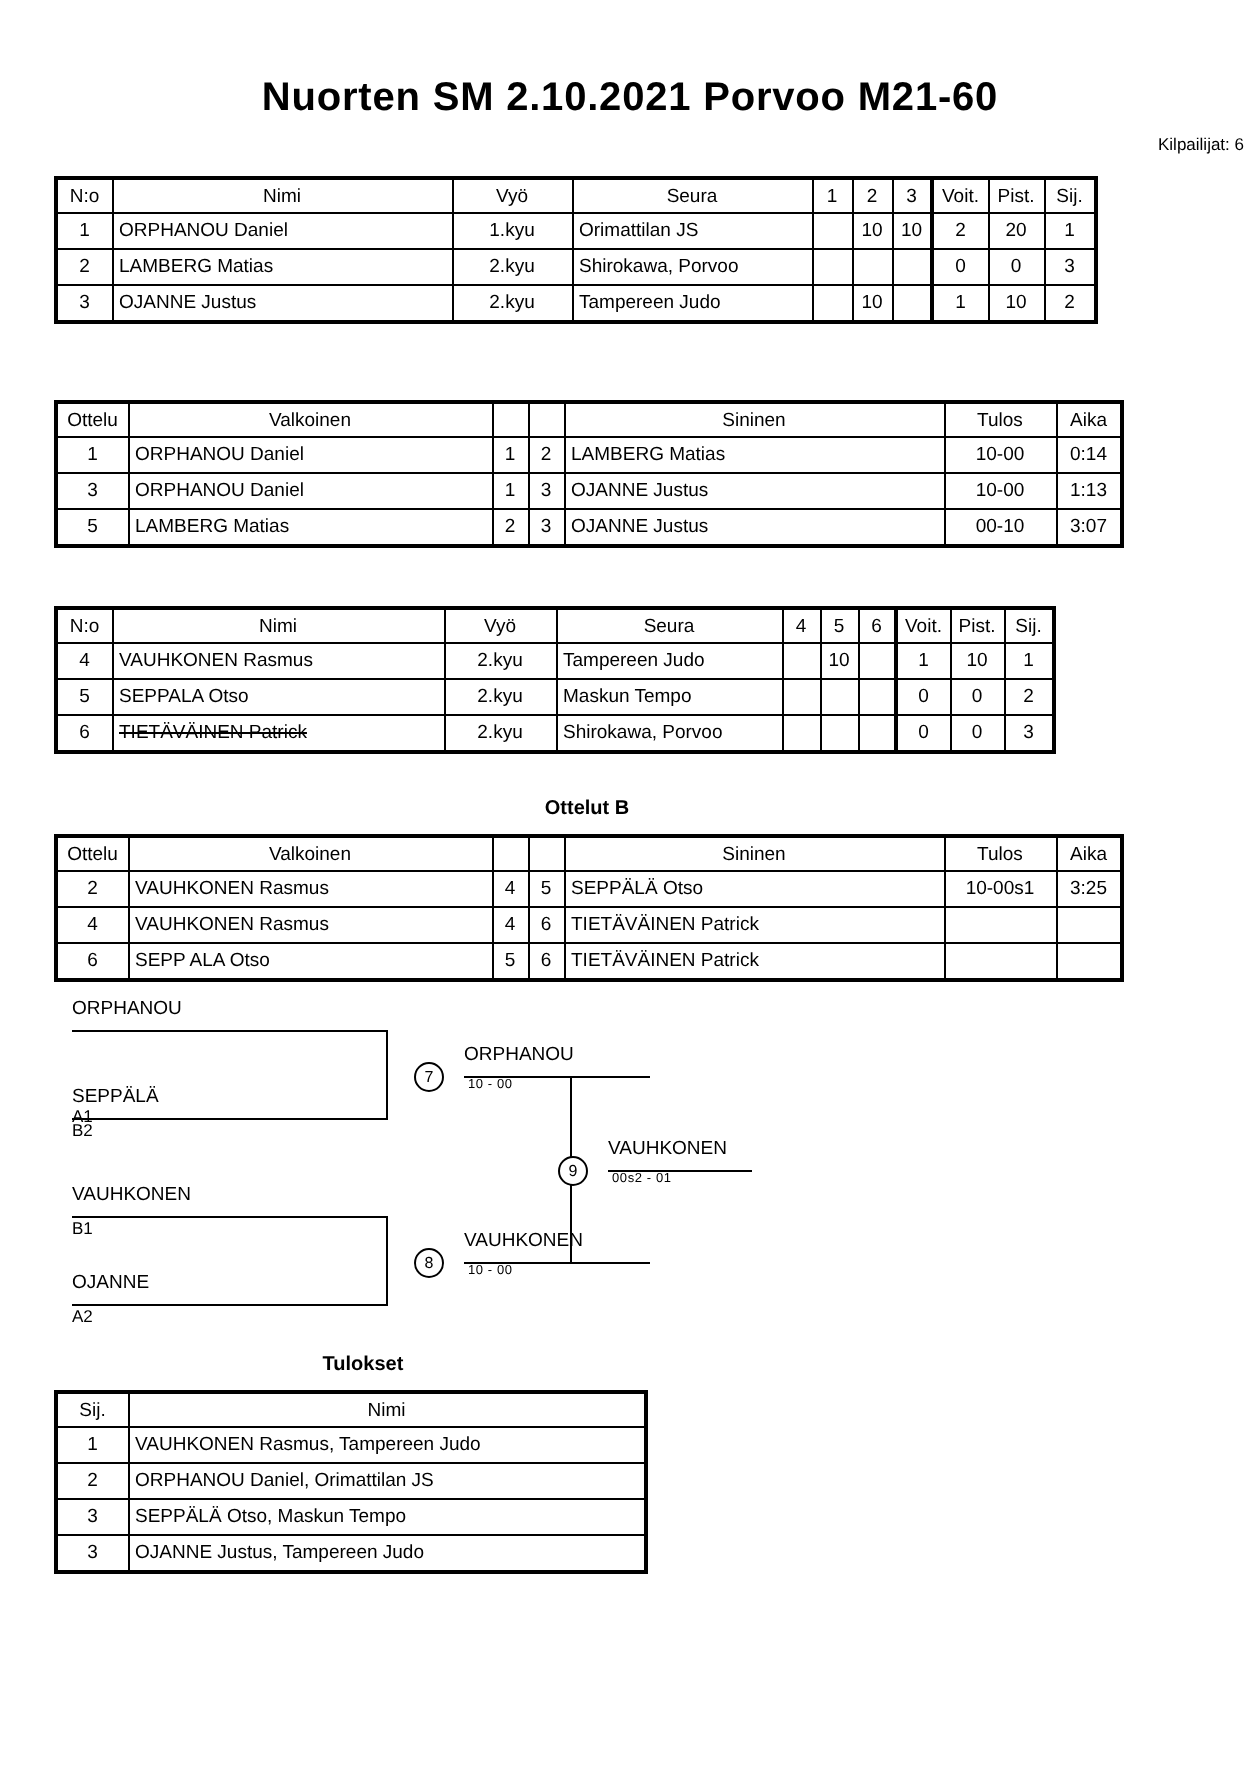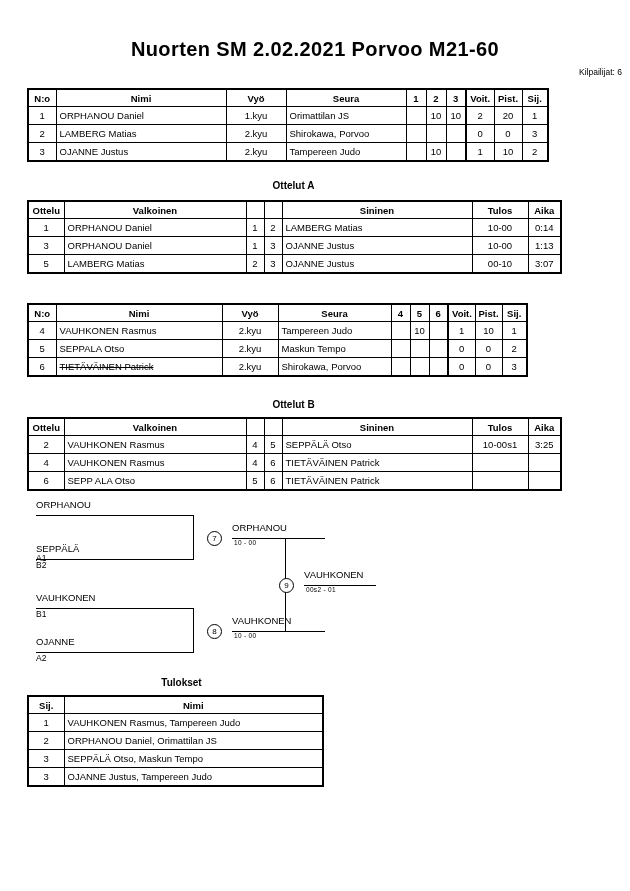--- a/index.html
+++ b/index.html
@@ -41,21 +41,21 @@
   }
   table.grid th,table.grid td{
     border:1px solid #000;
     padding:0 3px;
     height:17px;
     font-weight:normal;
     white-space:nowrap;
     overflow:hidden;
   }
   table.grid th{
-    font-weight:bold;
+    font-weight:normal;
     text-align:center;
     height:16px;
   }
   table.grid{border:2px solid #000;}
   .c{text-align:center;}
   .l{text-align:left;}
   .strike{text-decoration:line-through;}
   .thickleft{border-left:2px solid #000 !important;}
 
   
@@ -76,21 +76,21 @@
     position:absolute;width:13px;height:13px;border:1px solid #000;
     border-radius:50%;background:#fff;
     font-size:8px;line-height:13px;text-align:center;
   }
 </style>
 </head>
 <body>
 
 <div class="page">
 
-  <div class="doc-title">Nuorten SM  2.02.2021  Porvoo   M21-60</div>
+  <div class="doc-title">Nuorten SM  2.10.2021  Porvoo   M21-60</div>
   <div class="entrants-count">Kilpailijat: 6</div>
 
   <table class="grid" id="tbl-pool-a" style="left:27px;top:88px;width:500px;">
     <colgroup>
       <col style="width:28px">
         <col style="width:170px">
         <col style="width:60px">
         <col style="width:120px">
       <col style="width:20px">
         <col style="width:20px">
@@ -146,21 +146,20 @@
           <td class="c"></td>
           <td class="c">10</td>
           <td class="c"></td>
           <td class="c thickleft">1</td>
           <td class="c">10</td>
           <td class="c">2</td>
         </tr>
       </tbody>
   </table>
 
-  <div class="caption" style="left:27px;top:180px;width:533px;">Ottelut A</div>
   <table class="grid" id="tbl-matches-a" style="left:27px;top:200px;width:533px;">
     <colgroup>
       <col style="width:36px">
         <col style="width:182px">
       <col style="width:18px">
         <col style="width:18px">
       <col style="width:190px">
         <col style="width:56px">
         <col style="width:33px">
     </colgroup>

